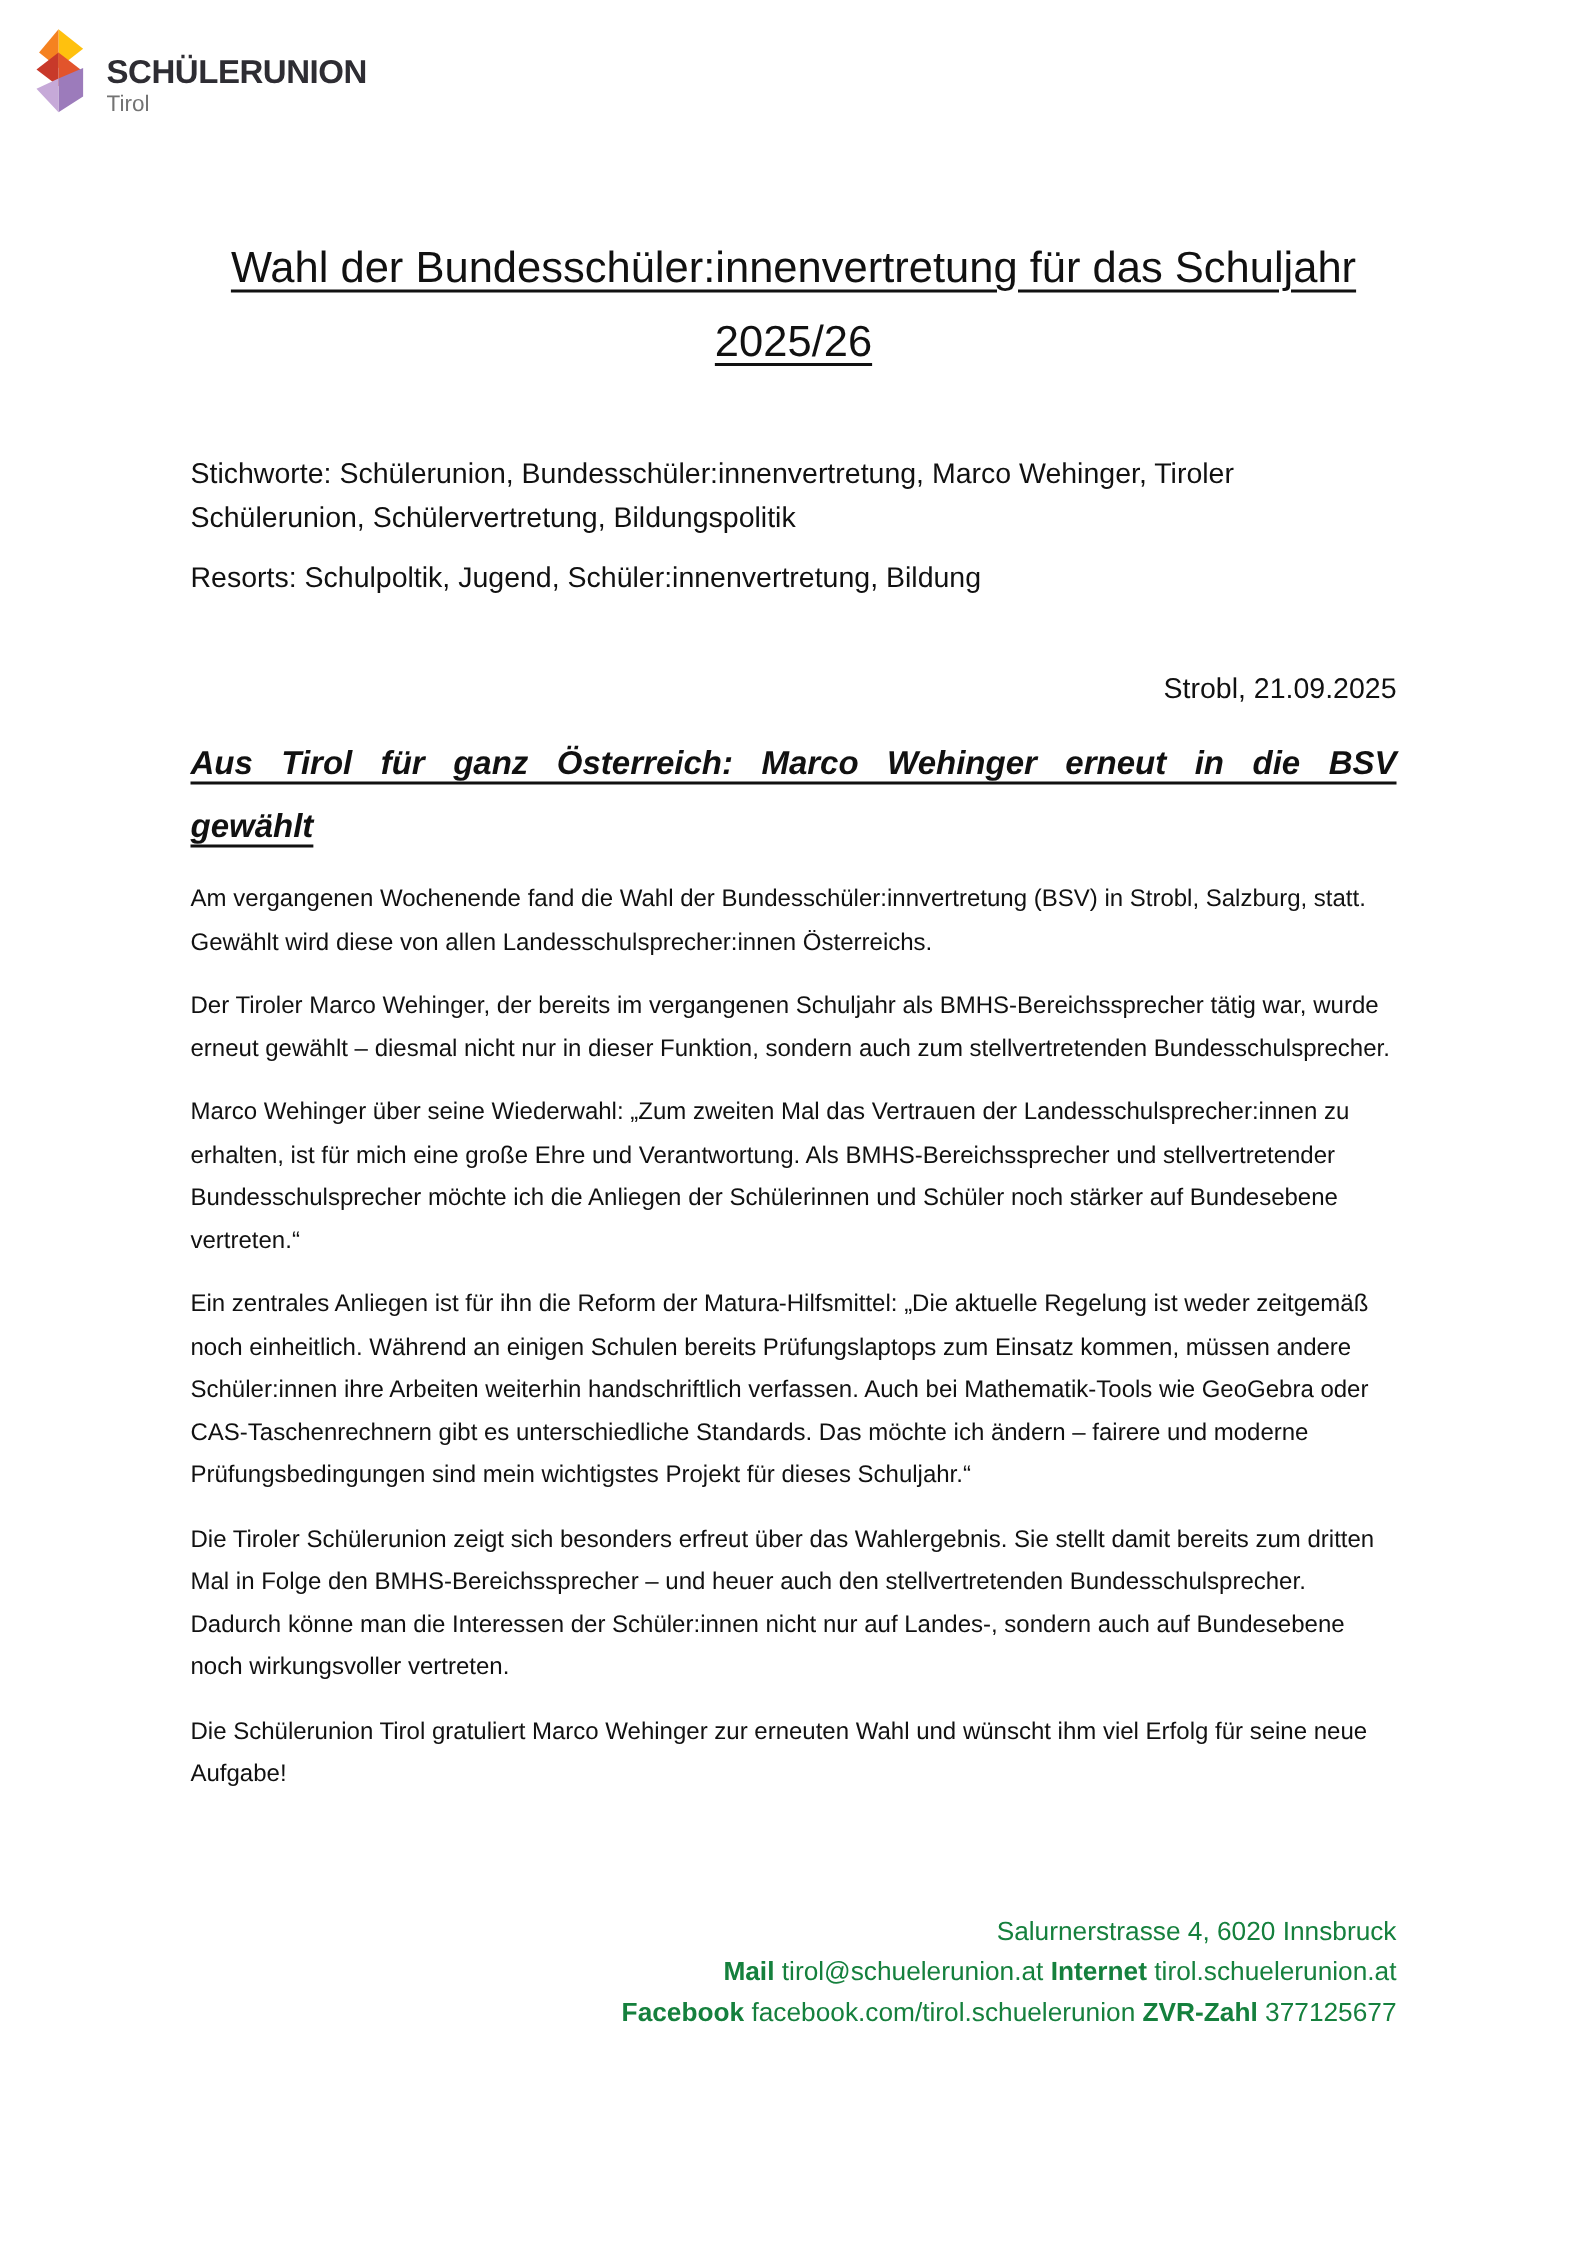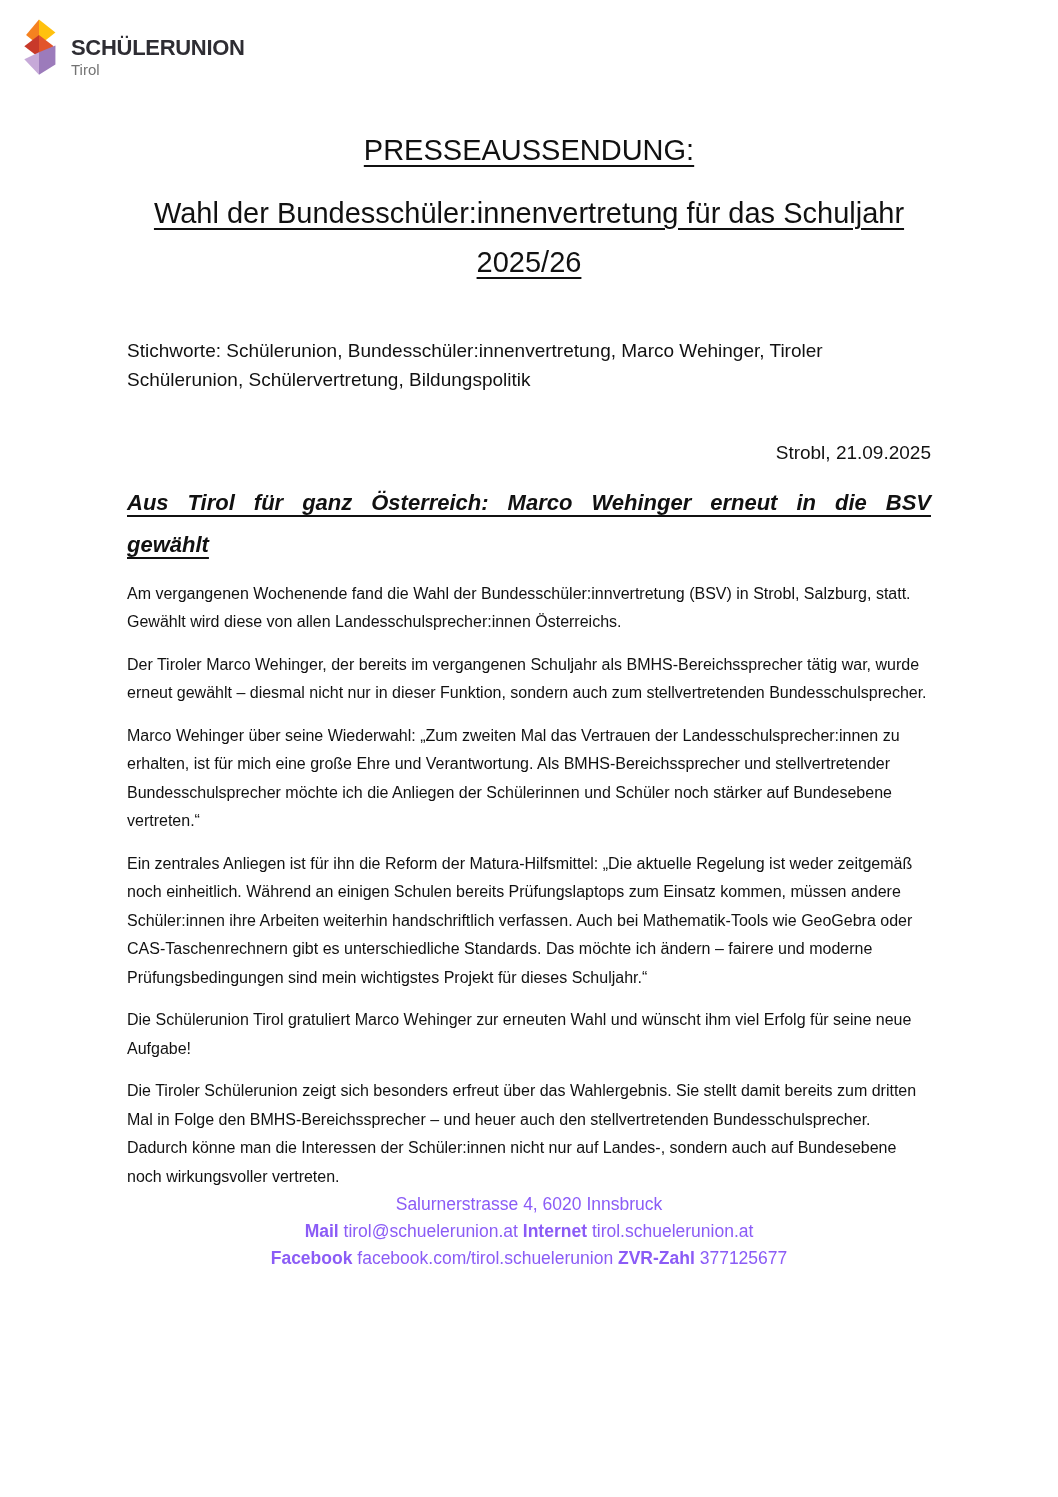--- a/index.html
+++ b/index.html
@@ -106,24 +106,25 @@
   
   .body-par {
     margin-top: 14px;
     font-size: 16px;
     line-height: 28.5px;
     text-align: left;
   }
 
   
   .doc-footer {
-    text-align: center;
+    margin-top: 76px;
+    text-align: right;
     font-size: 17.5px;
     line-height: 27px;
-    color: #8b5cf6;
+    color: #15803d;
   }
   .doc-footer b { font-weight: 700; }
 </style>
 </head>
 <body>
 
 <div class="page">
 
   <header class="logo-row">
     <svg class="logo-mark" width="38" height="64" viewBox="0 0 44 70" aria-hidden="true">
@@ -133,40 +134,40 @@
       <polygon points="22,20 22,46 5,33" fill="#C8392A"></polygon>
       <polygon points="22,40 41,32 41,54 22,66" fill="#9C7BBB"></polygon>
       <polygon points="5,48 22,40 22,66" fill="#C6A9D8"></polygon>
     </svg>
     <div class="logo-text">
       <div class="brand-name">SCHÜLERUNION</div>
       <div class="brand-region">Tirol</div>
     </div>
   </header>
 
-  <h1 class="doc-title">PRESSEAUSSENDUNG:</h1>
 
   <h1 class="doc-subtitle">Wahl der Bundesschüler:innenvertretung für das Schuljahr 2025/26</h1>
 
   <p class="meta-keywords">Stichworte: Schülerunion, Bundesschüler:innenvertretung, Marco Wehinger, Tiroler Schülerunion, Schülervertretung, Bildungspolitik</p>
 
+  <p class="meta-resorts">Resorts: Schulpoltik, Jugend, Schüler:innenvertretung, Bildung</p>
 
   <p class="dateline">Strobl, 21.09.2025</p>
 
   <h2 class="headline">
     <span class="hl-line1">Aus Tirol für ganz Österreich: Marco Wehinger erneut in die BSV</span>
     <span class="hl-line2">gewählt</span>
   </h2>
 
   <p class="body-par">Am vergangenen Wochenende fand die Wahl der Bundesschüler:innvertretung (BSV) in Strobl, Salzburg, statt. Gewählt wird diese von allen Landesschulsprecher:innen Österreichs.</p>
   <p class="body-par">Der Tiroler Marco Wehinger, der bereits im vergangenen Schuljahr als BMHS-Bereichssprecher tätig war, wurde erneut gewählt – diesmal nicht nur in dieser Funktion, sondern auch zum stellvertretenden Bundesschulsprecher.</p>
   <p class="body-par">Marco Wehinger über seine Wiederwahl: „Zum zweiten Mal das Vertrauen der Landesschulsprecher:innen zu erhalten, ist für mich eine große Ehre und Verantwortung. Als BMHS-Bereichssprecher und stellvertretender Bundesschulsprecher möchte ich die Anliegen der Schülerinnen und Schüler noch stärker auf Bundesebene vertreten.“</p>
   <p class="body-par">Ein zentrales Anliegen ist für ihn die Reform der Matura-Hilfsmittel: „Die aktuelle Regelung ist weder zeitgemäß noch einheitlich. Während an einigen Schulen bereits Prüfungslaptops zum Einsatz kommen, müssen andere Schüler:innen ihre Arbeiten weiterhin handschriftlich verfassen. Auch bei Mathematik-Tools wie GeoGebra oder CAS-Taschenrechnern gibt es unterschiedliche Standards. Das möchte ich ändern – fairere und moderne Prüfungsbedingungen sind mein wichtigstes Projekt für dieses Schuljahr.“</p>
+  <p class="body-par">Die Tiroler Schülerunion zeigt sich besonders erfreut über das Wahlergebnis. Sie stellt damit bereits zum dritten Mal in Folge den BMHS-Bereichssprecher – und heuer auch den stellvertretenden Bundesschulsprecher. Dadurch könne man die Interessen der Schüler:innen nicht nur auf Landes-, sondern auch auf Bundesebene noch wirkungsvoller vertreten.</p>
   <p class="body-par">Die Schülerunion Tirol gratuliert Marco Wehinger zur erneuten Wahl und wünscht ihm viel Erfolg für seine neue Aufgabe!</p>
-  <p class="body-par">Die Tiroler Schülerunion zeigt sich besonders erfreut über das Wahlergebnis. Sie stellt damit bereits zum dritten Mal in Folge den BMHS-Bereichssprecher – und heuer auch den stellvertretenden Bundesschulsprecher. Dadurch könne man die Interessen der Schüler:innen nicht nur auf Landes-, sondern auch auf Bundesebene noch wirkungsvoller vertreten.</p>
 
   <footer class="doc-footer">
     <div class="f-line">Salurnerstrasse 4, 6020 Innsbruck</div>
     <div class="f-line">
       <b>Mail</b>
       <span>tirol@schuelerunion.at</span>
       <b>Internet</b>
       <span>tirol.schuelerunion.at</span>
     </div>
     <div class="f-line">

